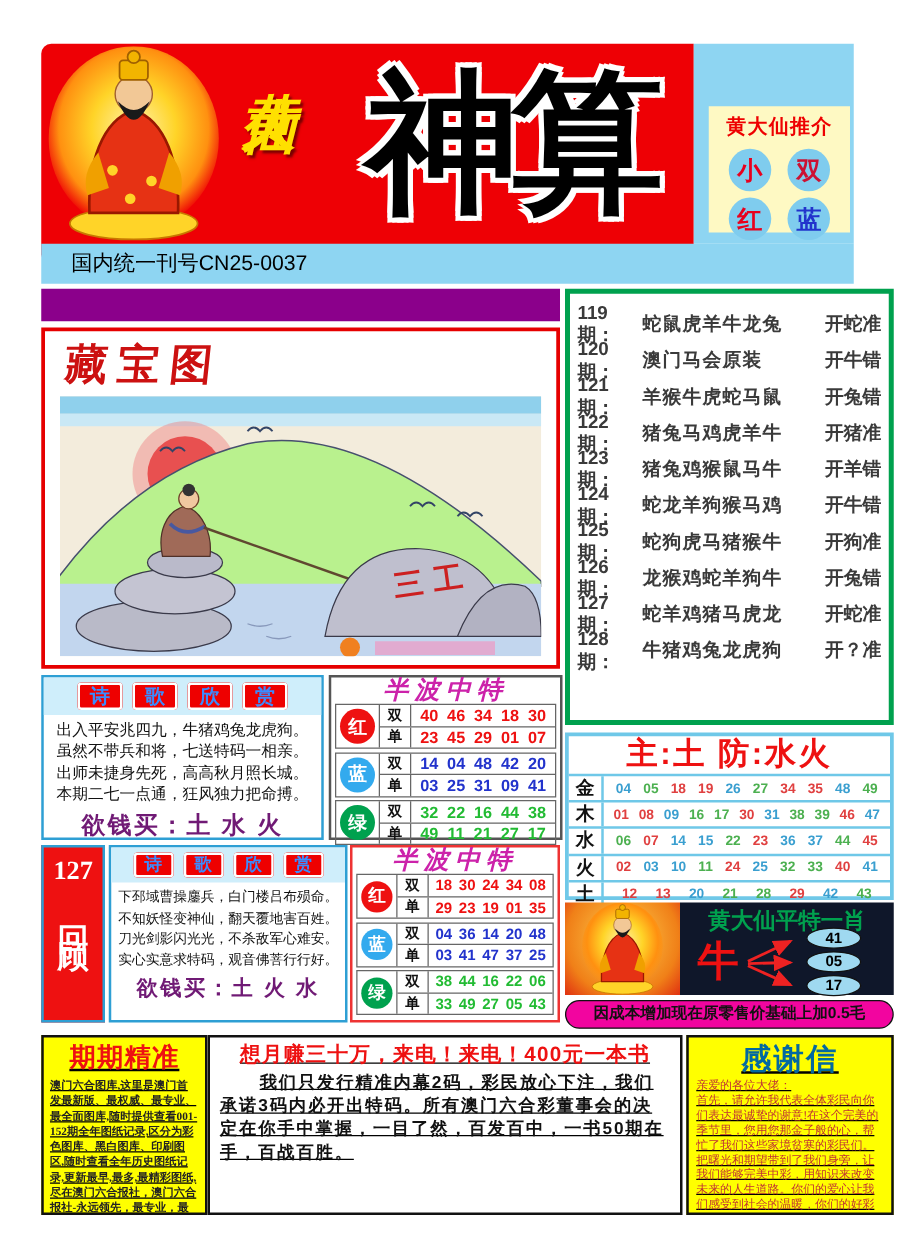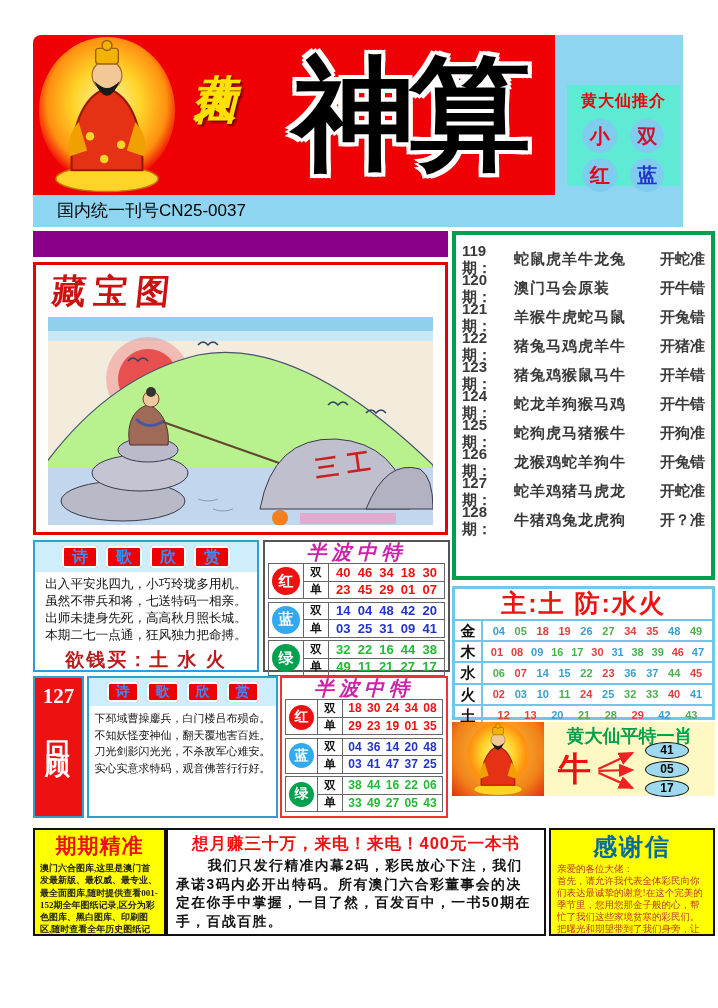--- a/index.html
+++ b/index.html
@@ -11,21 +11,21 @@
   .banner{left:33px;top:35px;width:522px;height:176px;background:#ee0005;border-radius:8px 0 0 8px;}
   .deity-wrap{left:3px;top:2px;width:142px;height:156px;}
   .hdr-sub{left:152px;top:4px;height:152px;color:#ffe000;font-weight:900;font-size:44px;
            writing-mode:vertical-rl;text-orientation:upright;letter-spacing:4px;
            text-shadow:2px 2px 2px #7a0000;font-family:"Liberation Serif",serif;font-style:italic;}
   .hdr-main{left:228px;top:0;width:296px;height:160px;font-size:122px;font-weight:900;color:#000;
             line-height:158px;text-align:center;letter-spacing:-6px;white-space:nowrap;
             text-shadow:-4px -4px 0 #fff,4px -4px 0 #fff,-4px 4px 0 #fff,4px 4px 0 #fff,
                         -4px 0 0 #fff,4px 0 0 #fff,0 -4px 0 #fff,0 4px 0 #fff;}
   .promo{left:555px;top:35px;width:128px;height:160px;background:#8ed5f2;}
-  .promo-inner{position:absolute;left:12px;top:50px;right:3px;bottom:9px;background:#5eead4;}
+  .promo-inner{position:absolute;left:12px;top:50px;right:3px;bottom:9px;background:#fef9c3;}
   .promo-title{color:#ee0000;font-weight:900;font-size:16px;text-align:center;margin-top:6px;letter-spacing:1px;}
   .promo-circles{display:grid;grid-template-columns:1fr 1fr;gap:5px 6px;padding:7px 12px 0;}
   .promo-circle{width:34px;height:34px;border-radius:50%;background:#7fccee;display:flex;
                 align-items:center;justify-content:center;font-size:20px;font-weight:bold;margin:0 auto;}
   .cnbar{left:33px;top:195px;width:650px;height:32px;background:#8ed5f2;color:#000;
          font-size:17px;line-height:32px;padding-left:24px;}
   .purplebar{left:33px;top:231px;width:415px;height:26px;background:#8b008b;}
 
   
   .zodiac{left:452px;top:231px;width:263px;height:349px;background:#fff;border:4px solid #00a14e;}
@@ -49,21 +49,21 @@
   
   .poem{border:2px solid #2e9fd4;background:#fff;}
   #poem1{left:33px;top:540px;width:226px;height:132px;}
   #poem2{left:87px;top:676px;width:191px;height:142px;}
   .poem-hdr{background:#cfeefb;display:flex;justify-content:center;gap:8px;padding:4px 0;}
   .poem-hdr-block{width:36px;height:22px;background:#ee0000;color:#3b8cff;font-weight:900;font-size:16px;
                   display:flex;align-items:center;justify-content:center;box-shadow:inset 0 0 0 2px #fff;border-radius:3px;}
   #poem2 .poem-hdr-block{width:32px;height:20px;font-size:14px;}
   .poem-body{padding:4px 1px 0;font-size:12.6px;line-height:17px;color:#111;text-align:center;white-space:nowrap;}
   #poem2 .poem-body{font-size:11px;line-height:16.5px;}
-  .poem-buy{color:#b91c1c;font-size:19px;font-weight:600;text-align:center;margin-top:3px;letter-spacing:2px;}
+  .poem-buy{color:#701a75;font-size:19px;font-weight:600;text-align:center;margin-top:3px;letter-spacing:2px;}
   #poem2 .poem-buy{font-size:17px;}
 
   
   .wave{background:#fff;}
   #wave1{left:263px;top:540px;width:187px;height:132px;border:2px solid #555;}
   #wave2{left:280px;top:676px;width:168px;height:142px;border:2px solid #ee3333;}
   .wave-title{text-align:center;color:#cc22aa;font-weight:900;font-size:20px;font-style:italic;
               letter-spacing:5px;line-height:21px;}
   .wave-block{display:flex;align-items:stretch;border:1.5px solid #666;margin:0 3px 2.5px;}
   .wave-circle{width:28px;height:28px;border-radius:50%;color:#fff;font-weight:900;font-size:15px;
@@ -90,34 +90,34 @@
   
   .review{left:33px;top:676px;width:51px;height:142px;background:#ee1111;border:2px solid #2e9fd4;
           display:flex;flex-direction:column;align-items:center;color:#fff;}
   .review-num{font-size:21px;font-weight:bold;margin-top:6px;font-family:"Liberation Serif",serif;}
   .review-chars{writing-mode:vertical-rl;text-orientation:upright;font-size:25px;font-weight:900;
                 letter-spacing:12px;margin-top:12px;}
 
   
   .pingte{left:452px;top:722px;width:263px;height:74px;display:flex;}
   .pingte-deity{width:92px;height:74px;background:radial-gradient(circle at 50% 40%,#ffd24d,#f08018 70%,#e03010);position:relative;overflow:hidden;}
-  .pingte-panel{flex:1;background:#fef9c3;position:relative;}
+  .pingte-panel{flex:1;background:#0f172a;position:relative;}
   .pingte-title{color:#00a14e;font-weight:900;font-size:18px;text-align:center;margin-top:2px;}
   .pingte-row{position:absolute;left:0;top:21px;right:2px;bottom:0;display:flex;align-items:center;}
   .pingte-animal{color:#ee1111;font-size:33px;font-weight:bold;margin-left:14px;
                  font-family:"Liberation Serif",serif;}
   .pingte-arrows{width:50px;height:50px;margin-left:2px;}
   .pingte-balls{display:flex;flex-direction:column;gap:2px;margin-left:2px;}
   .pingte-ball{width:42px;height:15px;background:#9fd9f0;border:1.5px solid #111;border-radius:50%;
                text-align:center;font-size:12px;font-weight:bold;line-height:14px;color:#000;}
   .price-note{left:452px;top:800px;width:263px;height:23px;background:#f2059f;border:1.5px solid #111;
               border-radius:12px;color:#111;font-weight:900;font-size:12.5px;text-align:center;line-height:19px;}
 
   
-  .bbox{top:828px;height:108px;border:2px solid #111;overflow:hidden;}
+  .bbox{top:828px;height:144px;border:2px solid #111;overflow:hidden;text-decoration:underline;}
   #bl{left:33px;width:133px;background:#ffff00;}
   .bl-title{color:#ee1111;font-size:21px;font-weight:900;text-align:center;margin-top:2px;letter-spacing:1px;}
   .bl-body{font-size:9px;line-height:12.3px;color:#222;padding:2px 5px;font-weight:600;
            font-family:"Liberation Serif",serif;}
   #bm{left:166px;width:380px;background:#fff;}
   .bm-banner{height:46px;background:#ee0000;display:flex;align-items:center;color:#fff;}
   .bm-banner-title{font-size:35px;font-weight:900;letter-spacing:-2px;white-space:nowrap;margin-left:2px;}
   .bm-banner-right{margin-left:auto;margin-right:5px;font-size:13px;font-weight:bold;line-height:15px;}
   .bm-headline{color:#ee1111;font-weight:900;font-size:16.5px;text-align:center;margin-top:3px;letter-spacing:1px;}
   .bm-body{color:#111;font-weight:bold;font-size:13.8px;line-height:18.5px;padding:2px 8px 0;
@@ -266,21 +266,21 @@
   </div>
 
   <div class="abs poem" id="poem1">
     <div class="poem-hdr">
         <span class="poem-hdr-block">诗</span>
         <span class="poem-hdr-block">歌</span>
         <span class="poem-hdr-block">欣</span>
         <span class="poem-hdr-block">赏</span>
       </div>
     <div class="poem-body">
-        <div class="poem-line">出入平安兆四九，小巧玲珑多用机。</div>
+        <div class="poem-line">出入平安兆四九，牛猪鸡兔龙虎狗。</div>
         <div class="poem-line">虽然不带兵和将，七送特码一相亲。</div>
         <div class="poem-line">出师未捷身先死，高高秋月照长城。</div>
         <div class="poem-line">本期二七一点通，狂风独力把命搏。</div>
       </div>
     <div class="poem-buy">欲钱买：土 水 火</div>
   </div>
 
   <div class="abs wave" id="wave1">
     <div class="wave-title">半波中特</div>
     <div class="wave-blocks">
@@ -453,20 +453,21 @@
         <span class="poem-hdr-block">歌</span>
         <span class="poem-hdr-block">欣</span>
         <span class="poem-hdr-block">赏</span>
       </div>
     <div class="poem-body">
         <div class="poem-line">下邳域曹操鏖兵，白门楼吕布殒命。</div>
         <div class="poem-line">不知妖怪变神仙，翻天覆地害百姓。</div>
         <div class="poem-line">刀光剑影闪光光，不杀敌军心难安。</div>
         <div class="poem-line">实心实意求特码，观音佛菩行行好。</div>
       </div>
+    <div class="poem-buy">欲钱买：土 火 水</div>
   </div>
 
   <div class="abs wave" id="wave2">
     <div class="wave-title">半波中特</div>
     <div class="wave-blocks">
         <div class="wave-block">
           <div class="wave-circle" style="background: rgb(238, 17, 17);">红</div>
           <div class="wave-grid">
             <div class="wave-line">
               <span class="wave-lab">双</span>
@@ -581,20 +582,21 @@
         </svg>
         <div class="pingte-balls" id="pingte-balls">
             <div class="pingte-ball">41</div>
             <div class="pingte-ball">05</div>
             <div class="pingte-ball">17</div>
           </div>
       </div>
     </div>
   </div>
 
+  <div class="abs price-note">因成本增加现在原零售价基础上加0.5毛</div>
 
   <div class="abs bbox" id="bl">
     <div class="bl-title">期期精准</div>
     <div class="bl-body">澳门六合图库,这里是澳门首发最新版、最权威、最专业、最全面图库,随时提供查看001-152期全年图纸记录,区分为彩色图库、黑白图库、印刷图区,随时查看全年历史图纸记录,更新最早,最多,最精彩图纸,尽在澳门六合报社，澳门六合报社-永远领先，最专业，最精准图库,</div>
   </div>
 
   <div class="abs bbox" id="bm">
     <div class="bm-headline">想月赚三十万，来电！来电！400元一本书</div>
     <div class="bm-body">我们只发行精准内幕2码，彩民放心下注，我们承诺3码内必开出特码。所有澳门六合彩董事会的决定在你手中掌握，一目了然，百发百中，一书50期在手，百战百胜。</div>
 

